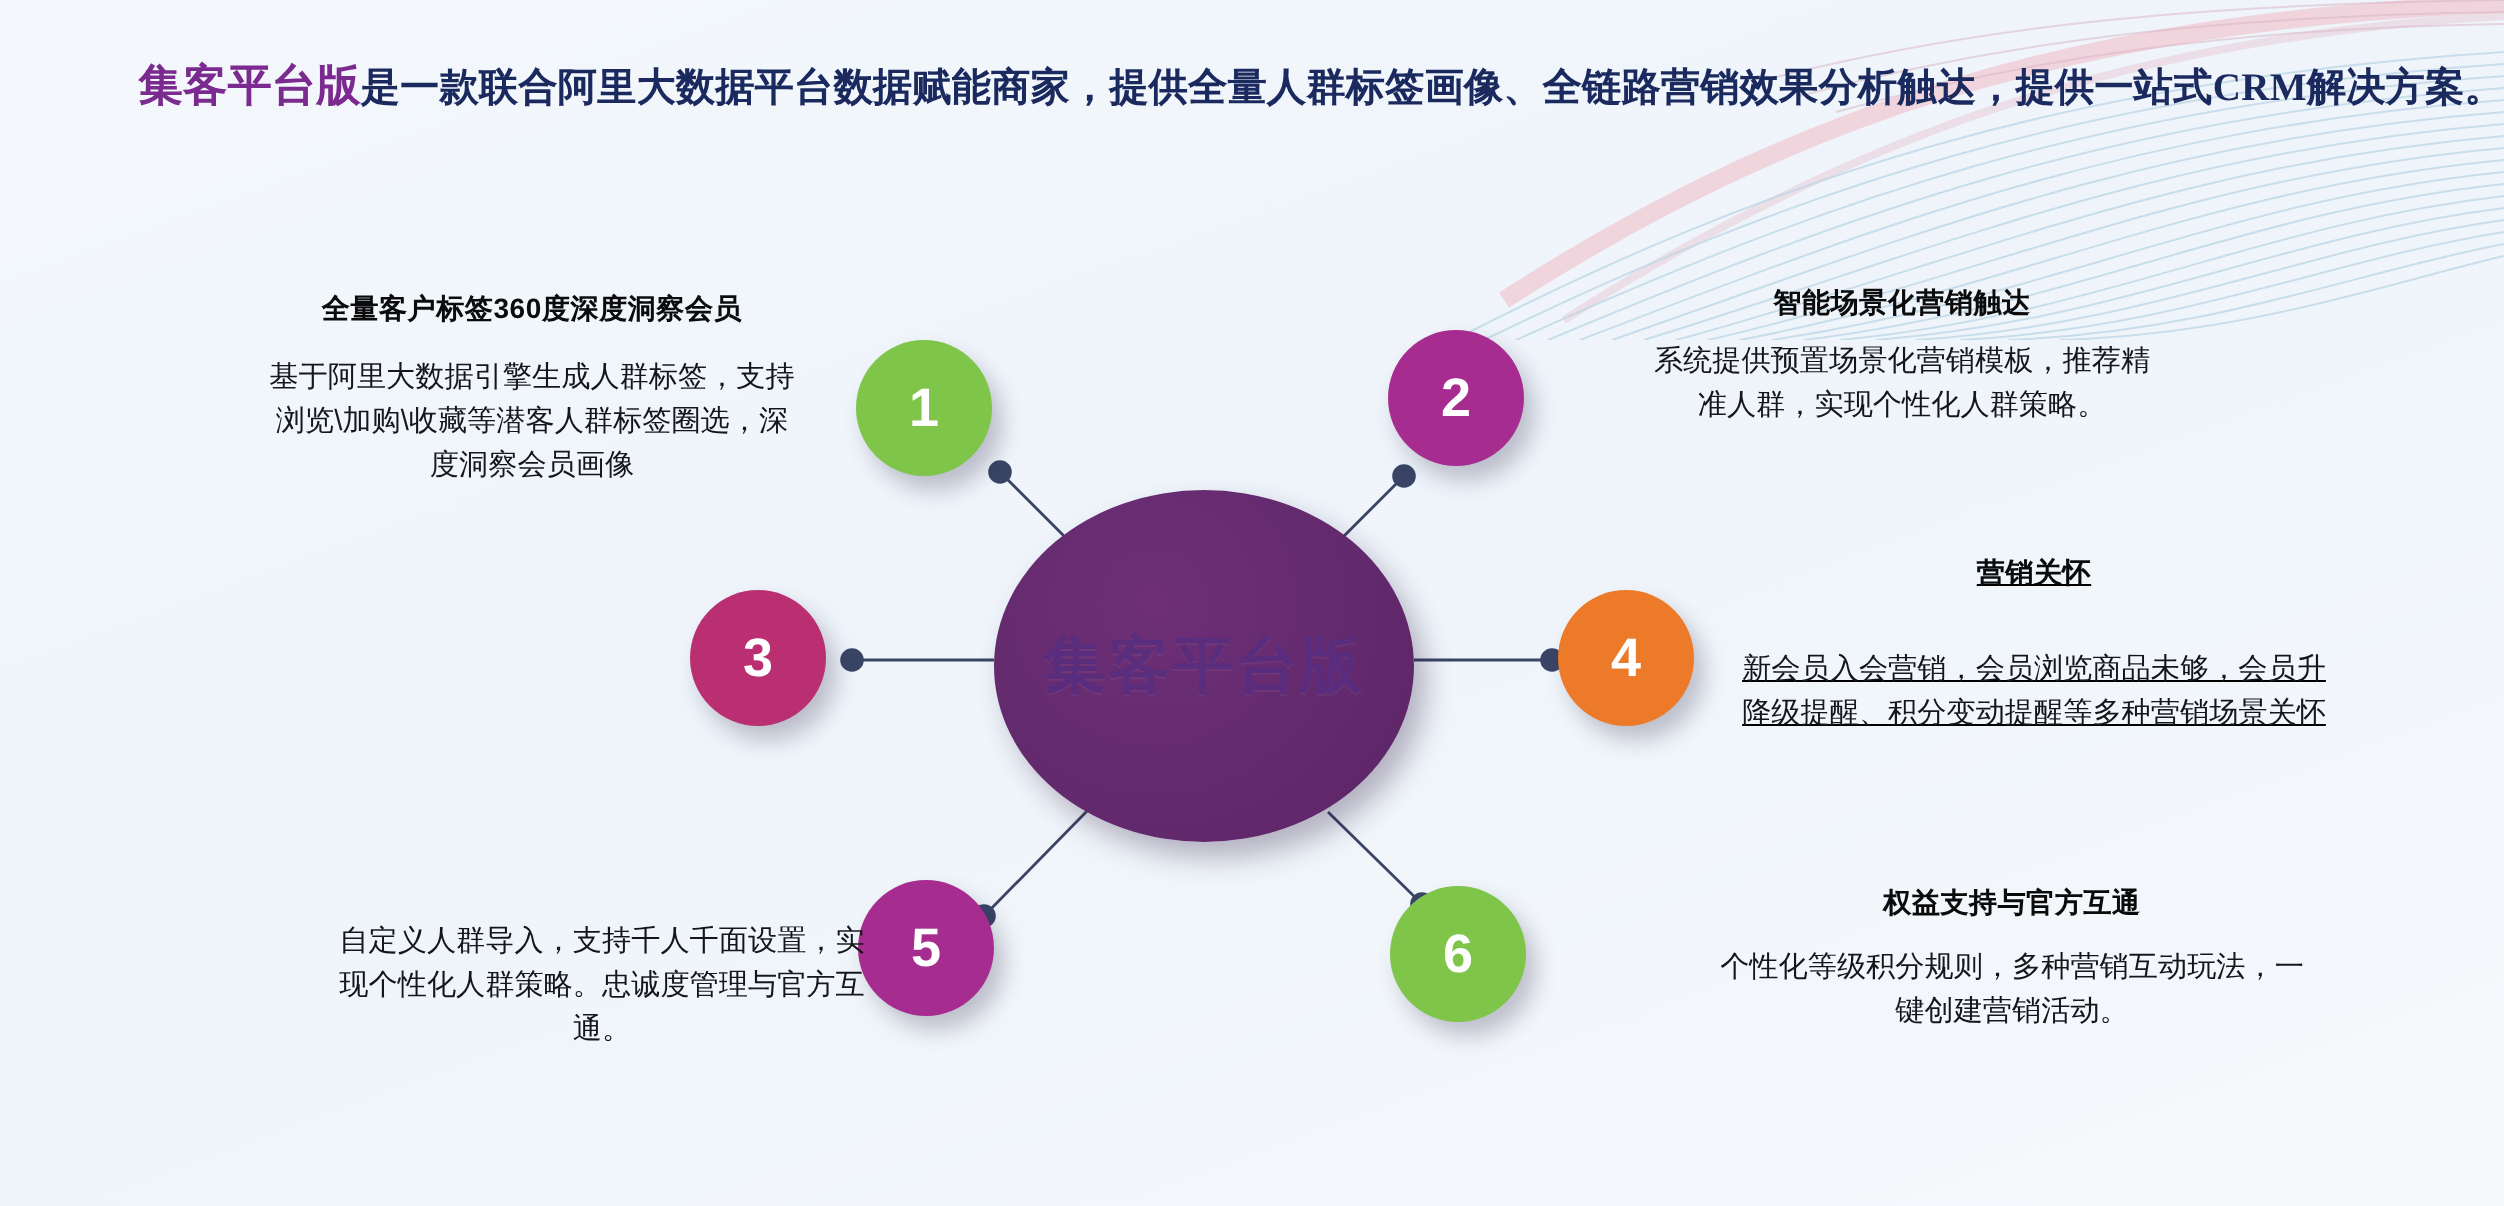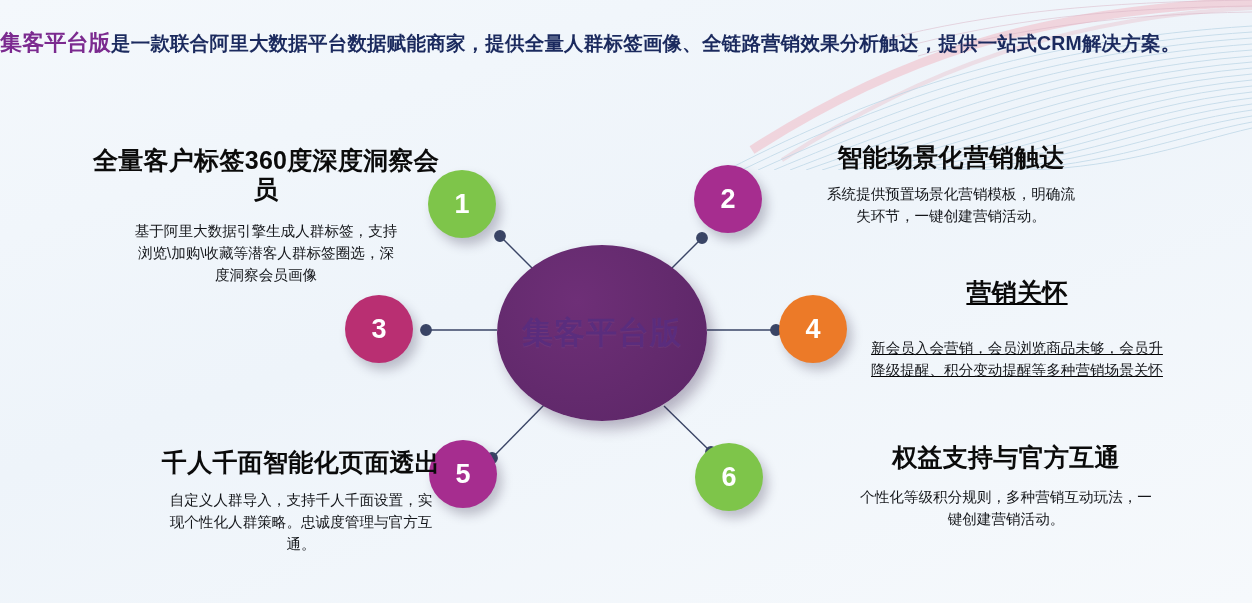--- a/index.html
+++ b/index.html
@@ -30,26 +30,27 @@
     pointer-events: none;
   }
   .deco-swirl svg { display: block; }
 
   
   .header {
     position: absolute;
     left: 0;
     top: 28px;
     width: 1252px;
-    text-align: left;
+    text-align: right;
     white-space: nowrap;
     font-size: 19.5px;
     letter-spacing: .2px;
     color: #1b2a5e;
     font-weight: 600;
+    font-family: Liberation Serif, serif;
   }
   .header .brand {
     color: #7b2a8f;
     font-weight: 800;
     font-size: 22px;
   }
 
   
   .hub {
     position: absolute;
@@ -93,21 +94,21 @@
     color: #ffffff;
     font-size: 27px;
     font-weight: 700;
     box-shadow: 5px 7px 11px rgba(40,30,60,.26);
   }
 
   
   .block { position: absolute; }
   .block h3 {
     margin: 0 0 11px 0;
-    font-size: 25px;
+    font-size: 14px;
     font-weight: 800;
     color: #0b0b0b;
     letter-spacing: .3px;
     line-height: 1.15;
   }
   .block p {
     margin: 0;
     font-size: 14.6px;
     line-height: 1.52;
     color: #14161a;
@@ -222,27 +223,26 @@
     <span>6</span>
   </div>
 
   <div class="block b1">
     <h3>全量客户标签360度深度洞察会员</h3>
     <p>基于阿里大数据引擎生成人群标签，支持浏览\加购\收藏等潜客人群标签圈选，深度洞察会员画像</p>
   </div>
 
 
   <div class="block b5">
-    <h3>千人千面智能化页面透出</h3>
     <p>自定义人群导入，支持千人千面设置，实现个性化人群策略。忠诚度管理与官方互通。</p>
   </div>
 
   <div class="block b2">
     <h3>智能场景化营销触达</h3>
-    <p>系统提供预置场景化营销模板，明确流失环节，一键创建营销活动。</p>
+    <p>系统提供预置场景化营销模板，推荐精准人群，实现个性化人群策略。</p>
   </div>
 
   <div class="block b4">
     <h3>营销关怀</h3>
     <p>新会员入会营销，会员浏览商品未够，会员升降级提醒、积分变动提醒等多种营销场景关怀</p>
   </div>
 
   <div class="block b6">
     <h3>权益支持与官方互通</h3>
     <p>个性化等级积分规则，多种营销互动玩法，一键创建营销活动。</p>

